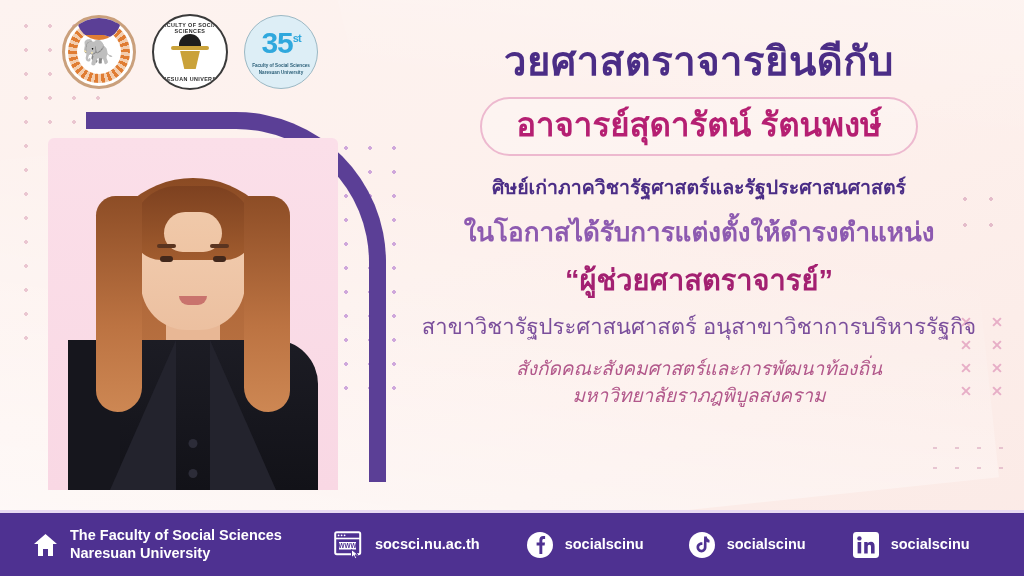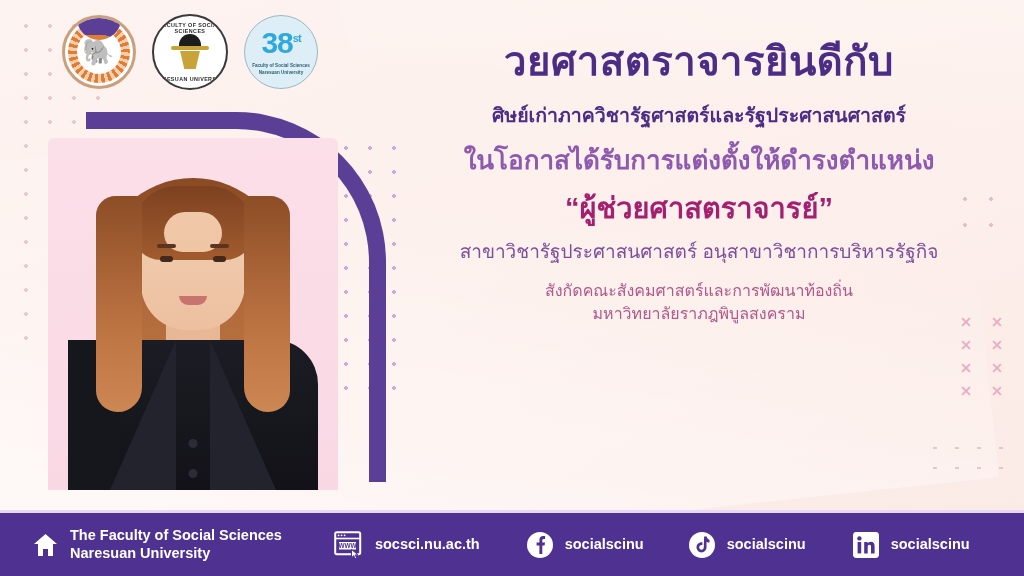--- a/index.html
+++ b/index.html
@@ -247,25 +247,25 @@
   .occasion {
     margin-top:14px;
     font-size:26px; font-weight:bold; color:#8d5ab0; line-height:1.3;
   }
   .position {
     margin-top:12px;
     font-size:29px; font-weight:bold; color:#a32071; line-height:1.25;
   }
   .field {
     margin-top:12px;
-    font-size:19px; color:#7b4f9c; line-height:1.5;
+    font-size:22px; color:#7b4f9c; line-height:1.5;
   }
   .affil {
     margin-top:12px;
-    font-size:16px; color:#b2588b; line-height:1.45;
+    font-size:19px; color:#b2588b; line-height:1.45;font-style:italic;
   }
 
   
   .footer {
     position:absolute; left:0; bottom:0; width:1024px; height:63px;
     background:#4e3191;
     display:flex; align-items:center;
     z-index:8;
   }
   .footer::before {
@@ -321,21 +321,21 @@
       <div class="pagoda">
         <div class="dome"></div>
           <div class="bar"></div>
           <div class="base"></div>
       </div>
       <div class="ft bot">NARESUAN UNIVERSITY</div>
     </div>
 
     <div class="logo logo-21">
       <div class="num">
-        <span>38</span><sup>st</sup>
+        <span>35</span><sup>st</sup>
       </div>
       <div class="sub">
         <div>Faculty of Social Sciences</div>
         <div>Naresuan University</div>
       </div>
     </div>
 
   </div>
 
   <div class="photo-wrap">
@@ -361,20 +361,23 @@
           <div class="p-hair-front-r"></div>
       </div>
     </div>
   </div>
   <div class="dotgrid dots-photo"></div>
 
   <div class="content">
 
     <div class="headline">วยศาสตราจารยินดีกับ</div>
 
+    <div class="name-pill">
+      <div class="name">อาจารย์สุดารัตน์ รัตนพงษ์</div>
+    </div>
 
     <div class="sub1">ศิษย์เก่าภาควิชารัฐศาสตร์และรัฐประศาสนศาสตร์</div>
 
     <div class="occasion">ในโอกาสได้รับการแต่งตั้งให้ดำรงตำแหน่ง</div>
 
     <div class="position">“ผู้ช่วยศาสตราจารย์”</div>
 
     <div class="field">สาขาวิชารัฐประศาสนศาสตร์ อนุสาขาวิชาการบริหารรัฐกิจ</div>
 
     <div class="affil">สังกัดคณะสังคมศาสตร์และการพัฒนาท้องถิ่น</div>

